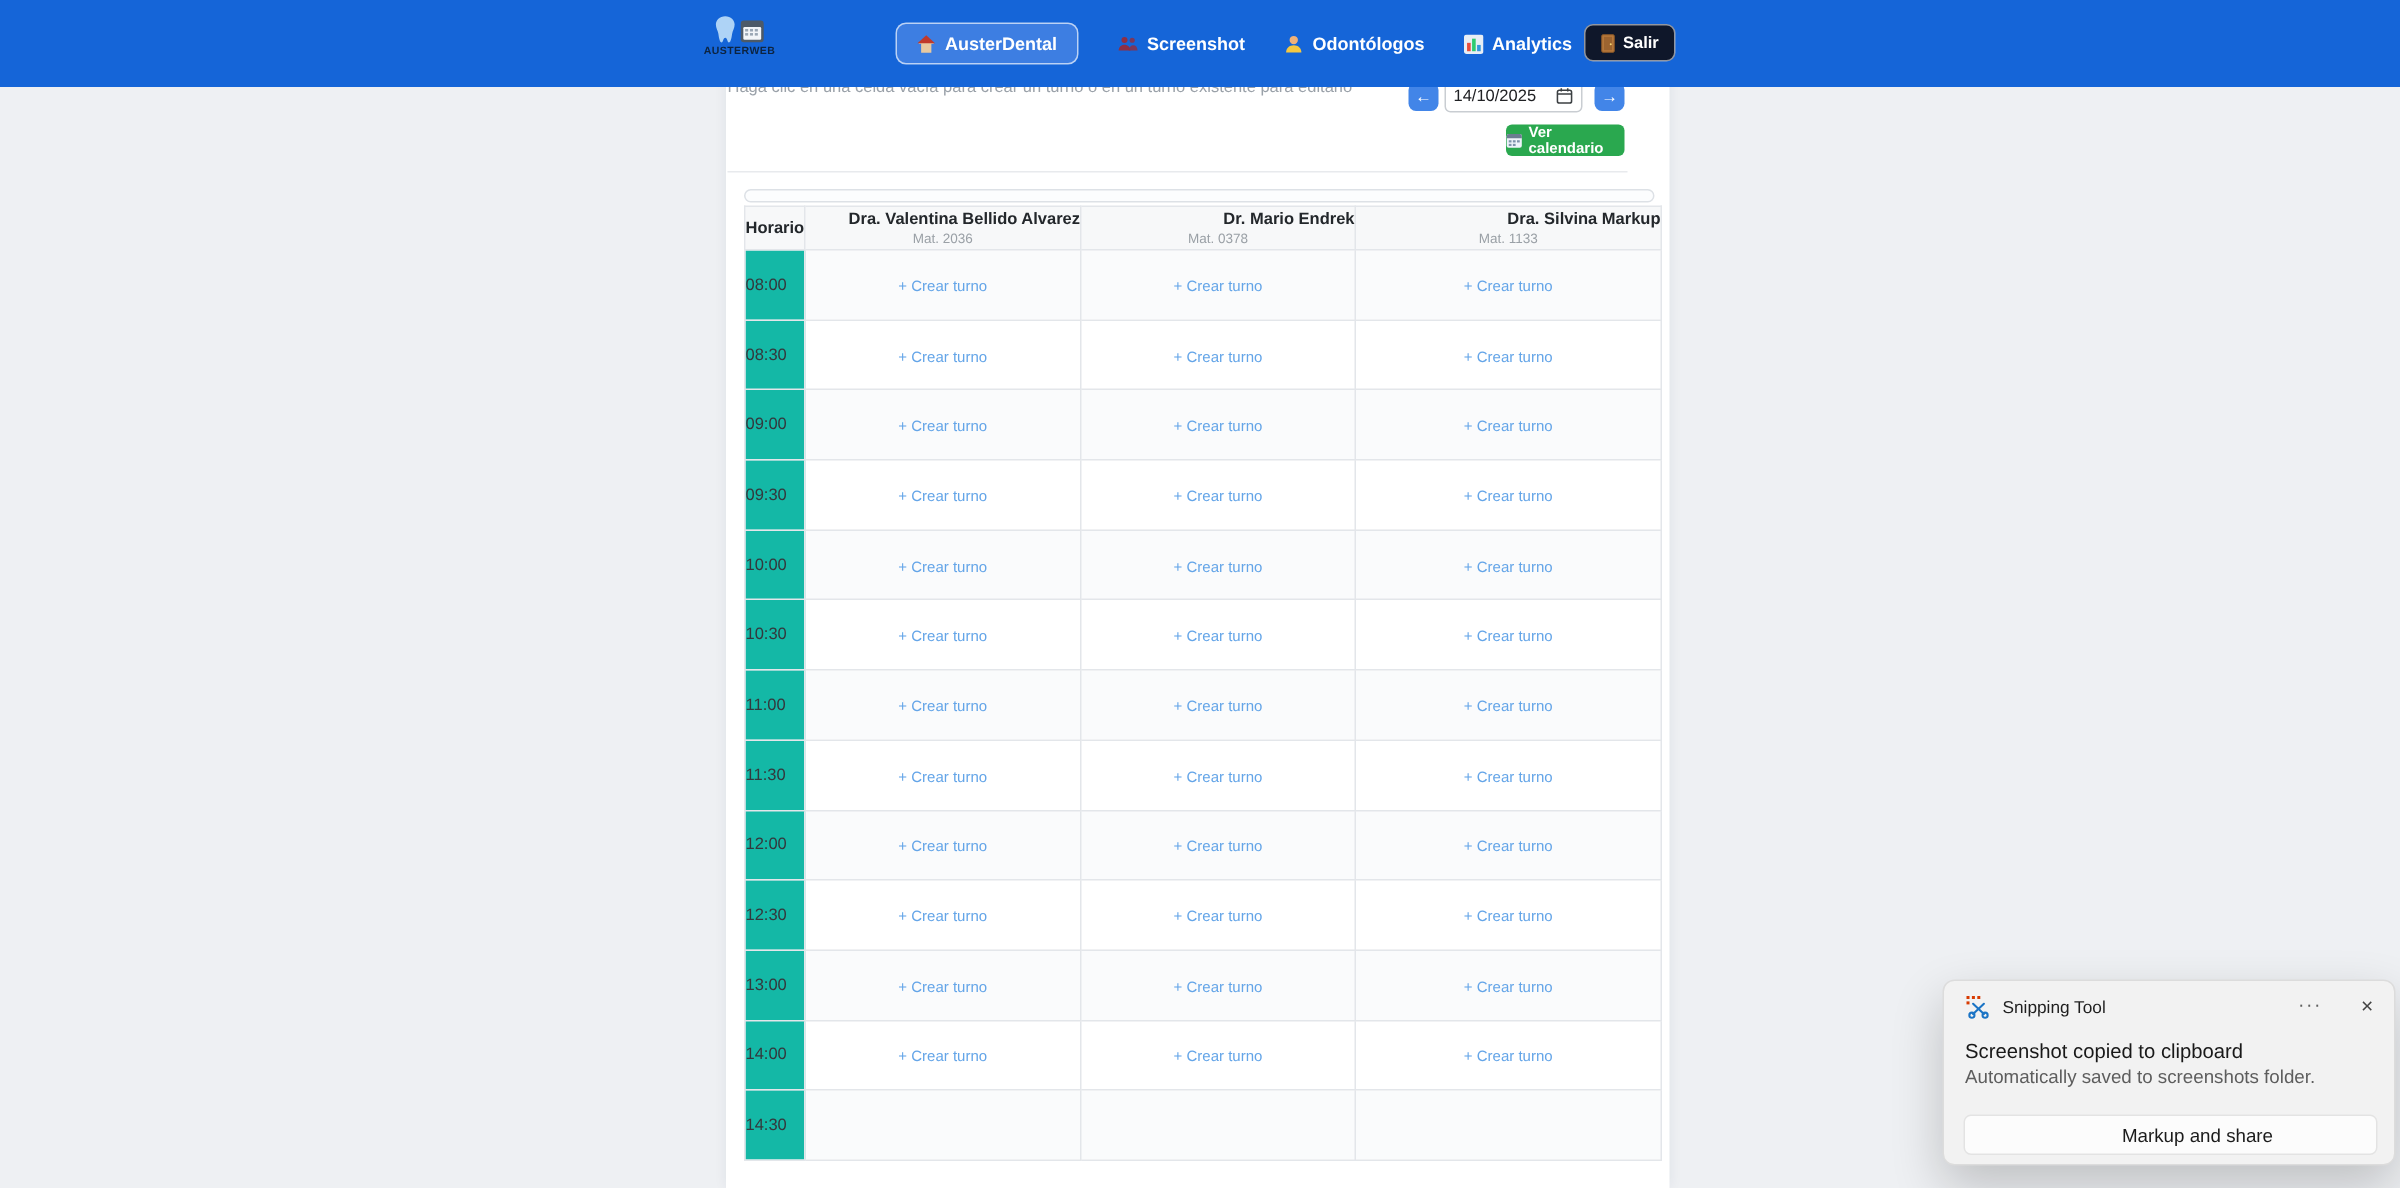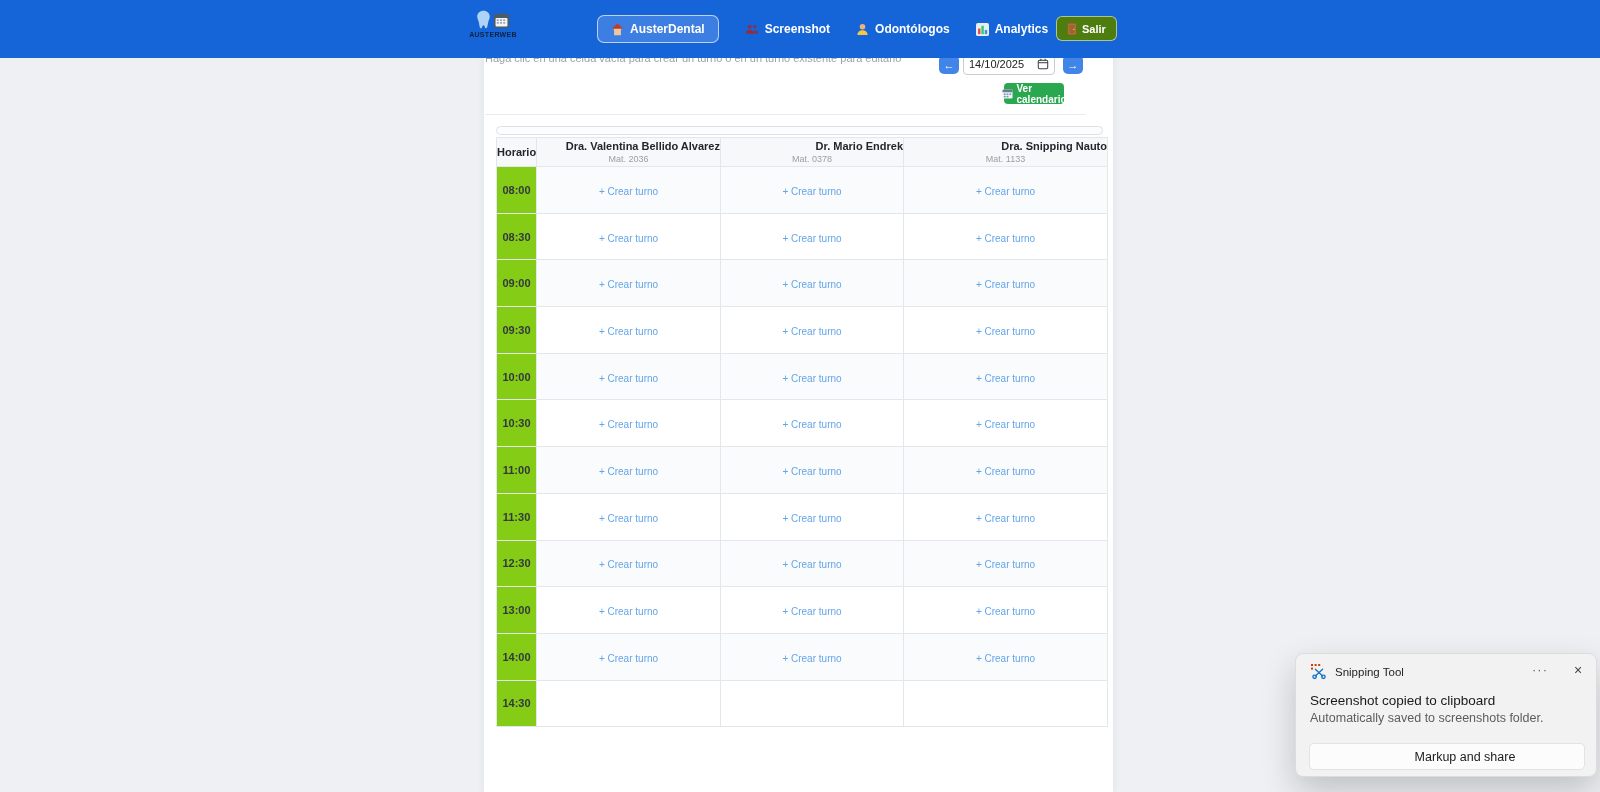--- a/index.html
+++ b/index.html
@@ -10,44 +10,44 @@
   }
   
   .navbar{position:absolute;left:0;top:0;width:1600px;height:58px;background:#1565d8;z-index:10;}
   .brand{position:absolute;left:462px;top:7px;width:62px;text-align:center;cursor:pointer;}
   .brand-icons{display:flex;justify-content:center;align-items:flex-end;gap:2px;height:22px;}
   .brand-label{font-size:7px;font-weight:bold;color:#0d2440;letter-spacing:.3px;margin-top:2px;}
   .nav-items{position:absolute;left:597px;top:0;height:58px;display:flex;align-items:center;gap:26px;}
   .nav-link{display:flex;align-items:center;gap:6px;color:#ffffff;font-size:12px;font-weight:700;cursor:pointer;white-space:nowrap;}
   .nav-btn-active{background:#3d7ee2;border:1px solid rgba(255,255,255,.65);border-radius:7px;padding:6px 13px;}
   .logout-btn{position:absolute;left:1056px;top:16px;height:25px;padding:0 10px;display:flex;align-items:center;gap:5px;
-    background:#4d7c0f;border:1px solid rgba(255,255,255,.55);border-radius:6px;color:#fff;font-size:11px;font-weight:700;cursor:pointer;box-sizing:border-box;}
+    background:#0f172a;border:1px solid rgba(255,255,255,.55);border-radius:6px;color:#fff;font-size:11px;font-weight:700;cursor:pointer;box-sizing:border-box;}
   
   .card{position:absolute;left:484px;top:0;width:629px;height:792px;background:#ffffff;box-shadow:0 0 8px rgba(20,40,80,.07);}
   .instruction{position:absolute;left:485px;top:52px;width:540px;font-size:11px;color:#9aa1a9;z-index:5;}
   .nav-date-prev,.nav-date-next{position:absolute;top:55px;width:20px;height:19px;background:#4285e8;border-radius:5px;
     color:#fff;font-size:11px;display:flex;align-items:center;justify-content:center;cursor:pointer;z-index:6;}
   .nav-date-prev{left:939px;}
   .nav-date-next{left:1063px;}
   .date-input{position:absolute;left:963px;top:53px;width:92px;height:22px;box-sizing:border-box;background:#fff;border:1px solid #c9cdd2;
     border-radius:4px;display:flex;align-items:center;justify-content:space-between;padding:0 5px;font-size:11px;color:#202124;z-index:6;cursor:pointer;}
-  .view-cal-btn{position:absolute;left:1004px;top:83px;width:60px;height:21px;box-sizing:border-box;background:#2aa84f;border-radius:4px;
+  .view-cal-btn{position:absolute;left:1004px;top:83px;width:79px;height:21px;box-sizing:border-box;background:#2aa84f;border-radius:4px;
     color:#fff;font-size:10px;font-weight:600;display:flex;align-items:center;justify-content:center;gap:4px;cursor:pointer;z-index:6;}
   .divider{position:absolute;left:485px;top:114px;width:600px;height:1px;background:#e8eaed;}
   .table-scrollbar{position:absolute;left:496px;top:126px;width:605px;height:7px;border:1px solid #dde1e6;border-radius:5px;background:#fcfdfe;cursor:pointer;}
   
   table.schedule{position:absolute;left:496px;top:137px;width:607px;border-collapse:collapse;background:#fff;table-layout:fixed;}
   .schedule th,.schedule td{border:1px solid #e3e6ea;padding:0;}
   .schedule thead th{height:28px;background:#f7f8f9;vertical-align:middle;}
   .th-time{width:39px;font-size:11px;color:#23272b;background:#f3f4f6;font-weight:700;margin-left:22px;}
   .col-1{width:183px;}.col-2{width:182px;}.col-3{width:203px;}
   .doc-name{font-size:11px;font-weight:700;color:#23272b;text-align:right;line-height:12px;}
   .doc-mat{font-size:9px;color:#9aa0a6;font-weight:400;text-align:center;margin-top:2px;}
   .schedule tbody tr{height:46.7px;}
-  .time-cell{background:#84cc16;font-size:11px;font-weight:700;color:#33383d;text-align:center;}
+  .time-cell{background:#14b8a6;font-size:11px;font-weight:400;color:#33383d;}
   .slot-cell{text-align:center;cursor:pointer;background:#ffffff;}
   .schedule tbody tr:nth-child(odd) .slot-cell{background:#fafbfc;}
   .create-link{color:#64a5e8;font-size:10px;}
   
   .toast{position:absolute;left:1295px;top:653px;width:302px;height:124px;background:#f2f2f2;border:1px solid #dcdcdc;border-radius:8px;
     box-shadow:0 14px 34px rgba(0,0,0,.20);z-index:20;box-sizing:border-box;}
   .toast-header{position:absolute;left:14px;top:9px;display:flex;align-items:center;gap:8px;}
   .toast-app{font-size:11.5px;color:#1f1f1f;}
   .toast-more{position:absolute;left:232px;top:6px;font-size:13px;color:#5f5f5f;letter-spacing:1px;cursor:pointer;padding:2px 4px;}
   .toast-close{position:absolute;left:274px;top:6px;font-size:14px;color:#444;cursor:pointer;padding:2px 4px;}
@@ -193,21 +193,21 @@
       <th class="th-time">Horario</th>
       <th class="col-1">
         <div class="doc-name">Dra. Valentina Bellido Alvarez</div>
         <div class="doc-mat">Mat. 2036</div>
       </th>
       <th class="col-2">
         <div class="doc-name">Dr. Mario Endrek</div>
         <div class="doc-mat">Mat. 0378</div>
       </th>
       <th class="col-3">
-        <div class="doc-name">Dra. Snipping Nauto</div>
+        <div class="doc-name">Dra. Silvina Markup</div>
         <div class="doc-mat">Mat. 1133</div>
       </th>
     </tr>
   </thead>
   <tbody>
       <tr>
         <td class="time-cell">08:00</td>
         <td class="slot-cell"><span class="create-link">+ Crear turno</span></td>
         <td class="slot-cell"><span class="create-link">+ Crear turno</span></td>
         <td class="slot-cell"><span class="create-link">+ Crear turno</span></td>
@@ -243,20 +243,26 @@
         <td class="slot-cell"><span class="create-link">+ Crear turno</span></td>
       </tr>
       <tr>
         <td class="time-cell">11:00</td>
         <td class="slot-cell"><span class="create-link">+ Crear turno</span></td>
         <td class="slot-cell"><span class="create-link">+ Crear turno</span></td>
         <td class="slot-cell"><span class="create-link">+ Crear turno</span></td>
       </tr>
       <tr>
         <td class="time-cell">11:30</td>
+        <td class="slot-cell"><span class="create-link">+ Crear turno</span></td>
+        <td class="slot-cell"><span class="create-link">+ Crear turno</span></td>
+        <td class="slot-cell"><span class="create-link">+ Crear turno</span></td>
+      </tr>
+      <tr>
+        <td class="time-cell">12:00</td>
         <td class="slot-cell"><span class="create-link">+ Crear turno</span></td>
         <td class="slot-cell"><span class="create-link">+ Crear turno</span></td>
         <td class="slot-cell"><span class="create-link">+ Crear turno</span></td>
       </tr>
       <tr>
         <td class="time-cell">12:30</td>
         <td class="slot-cell"><span class="create-link">+ Crear turno</span></td>
         <td class="slot-cell"><span class="create-link">+ Crear turno</span></td>
         <td class="slot-cell"><span class="create-link">+ Crear turno</span></td>
       </tr>

